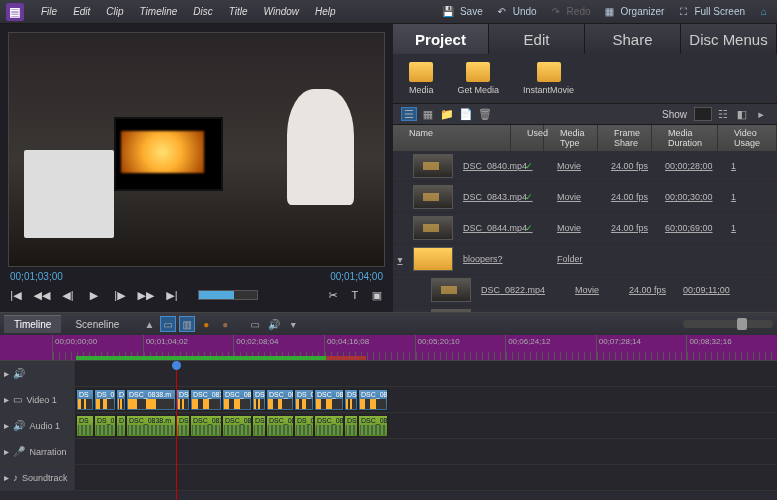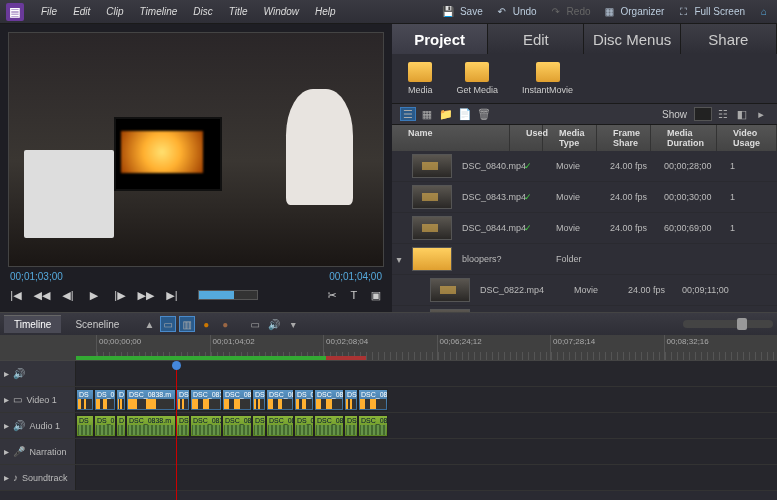--- a/index.html
+++ b/index.html
@@ -33,40 +33,40 @@
 .mbtn { display:flex; flex-direction:column; align-items:center; gap:3px; cursor:pointer; font-size:9px; color:#ccc; }
 .mbtn .ico { width:24px; height:20px; border-radius:2px; }
 .folder-ico { background:linear-gradient(#ffd060,#e0a030); }
 .toolbar-row { display:flex; align-items:center; padding:3px 8px; gap:3px; border-top:1px solid #1a1a1a; border-bottom:1px solid #1a1a1a; background:#34343c; }
 .tool-ico { width:16px; height:14px; border:1px solid transparent; cursor:pointer; display:flex; align-items:center; justify-content:center; font-size:11px; }
 .tool-ico.on { background:#2a5a8a; border-color:#3a7aba; }
 .show-lbl { margin-left:auto; color:#ccc; }
 .drop { width:18px; height:14px; background:#222; border:1px solid #555; margin-left:4px; }
 .media-table { flex:1; overflow:auto; }
 .thead { display:flex; background:linear-gradient(#555,#444); color:#ddd; font-size:9px; }
-.th { padding:3px 16px; border-right:1px solid #333;font-weight:bold; }
+.th { padding:3px 16px; border-right:1px solid #333; }
 .c0{width:118px}.c1{width:32px}.c2{width:54px}.c3{width:54px}.c4{width:66px}.c5{flex:1}
-.trow { display:flex; align-items:center; padding:3px 0; border-bottom:1px solid #2a2a30; }
+.trow { display:flex; align-items:center; padding:3px 0; border-bottom:1px solid #2a2a30;text-decoration:underline; }
 .thumb { width:40px; height:24px; background:linear-gradient(#5a5650,#2a2826); margin:0 6px; border:1px solid #555; position:relative; }
 .thumb::after{content:"";position:absolute;left:25%;top:30%;width:40%;height:40%;background:rgba(255,200,80,.5);}
 .thumb.fold { background:linear-gradient(#ffd060,#e0a030); }
 .thumb.fold::after{display:none;}
 .td { font-size:9px; color:#bbb; padding:0 4px; }
 .check { color:#4c4; }
 .expand { width:14px; color:#aaa; text-align:center; cursor:pointer; }
 .timeline-area { background:#2a2a32; border-top:1px solid #444; }
 .tl-tabs { display:flex; align-items:center; height:22px; background:linear-gradient(#3a3a42,#2e2e36); padding:0 4px; gap:4px; }
 .tl-tab { padding:3px 10px; font-size:10px; color:#ccc; cursor:pointer; }
 .tl-tab.active { background:#4a4a55; color:#fff; border-top:1px solid #666; }
 .tl-tools { display:flex; gap:3px; margin-left:8px; }
 .tl-tool { width:16px; height:16px; display:flex; align-items:center; justify-content:center; cursor:pointer; border:1px solid transparent; }
 .tl-tool.on { background:#2a5a8a; border-color:#4a8aca; }
 .zoom { margin-left:auto; width:90px; height:8px; background:#444; position:relative; border-radius:4px; }
 .zoom::after { content:""; position:absolute; left:60%; top:-2px; width:10px; height:12px; background:#999; border-radius:2px; }
-.ruler { display:flex; height:26px; background:#404040; border-bottom:1px solid #444; padding-left:96px; position:relative; }
+.ruler { display:flex; height:26px; background:#701a75; border-bottom:1px solid #444; padding-left:52px; position:relative; }
 .rmark { flex:1; border-left:1px solid #555; color:#aaa; font-size:8px; padding:2px 2px; position:relative; }
 .rmark::after { content:""; position:absolute; bottom:0; left:0; right:0; height:8px; background:repeating-linear-gradient(90deg,#555 0,#555 1px,transparent 1px,transparent 6px); }
 .gbar { position:absolute; bottom:0; left:76px; height:4px; background:#3a3; width:250px; }
 .rbar { position:absolute; bottom:0; left:326px; height:4px; background:#a33; width:40px; }
 .playhead { position:absolute; left:176px; top:0; width:1px; height:140px; background:#c00; z-index:5; }
 .playhead::before { content:""; position:absolute; top:0; left:-4px; width:9px; height:9px; background:#48d; border-radius:50%; }
 .tracks { position:relative; }
 .track { display:flex; height:26px; border-bottom:1px solid #333; }
 .thdr { width:76px; display:flex; align-items:center; gap:4px; padding:0 4px; background:#34343c; border-right:1px solid #222; font-size:9px; color:#bbb; }
 .tbody { flex:1; background:#26262c; position:relative; }
@@ -145,22 +145,22 @@
         <span class="tbtn">T</span>
         <span class="tbtn">▣</span>
       </div>
     </div>
   </div>
 
   <div class="panel">
     <div class="ptabs" id="ptabs">
         <div class="ptab active">Project</div>
         <div class="ptab">Edit</div>
+        <div class="ptab">Share</div>
         <div class="ptab">Disc Menus</div>
-        <div class="ptab">Share</div>
       </div>
     <div class="media-btns" id="mbtns">
         <div class="mbtn">
           <div class="ico folder-ico"></div>
           <span>Media</span>
         </div>
         <div class="mbtn">
           <div class="ico folder-ico"></div>
           <span>Get Media</span>
         </div>
@@ -268,20 +268,22 @@
       <span class="tl-tool">▭</span>
       <span class="tl-tool">🔊</span>
       <span class="tl-tool">▾</span>
     </div>
     <div class="zoom"></div>
   </div>
   <div class="ruler" id="ruler">
       <div class="rmark">00;00;00;00</div>
       <div class="rmark">00;01;04;02</div>
       <div class="rmark">00;02;08;04</div>
+      <div class="rmark">00;04;16;08</div>
+      <div class="rmark">00;05;20;10</div>
       <div class="rmark">00;06;24;12</div>
       <div class="rmark">00;07;28;14</div>
       <div class="rmark">00;08;32;16</div>
     <div class="gbar"></div>
     <div class="rbar"></div>
   </div>
   <div class="tracks">
     <div class="playhead"></div>
     <div class="track">
       <div class="thdr">

